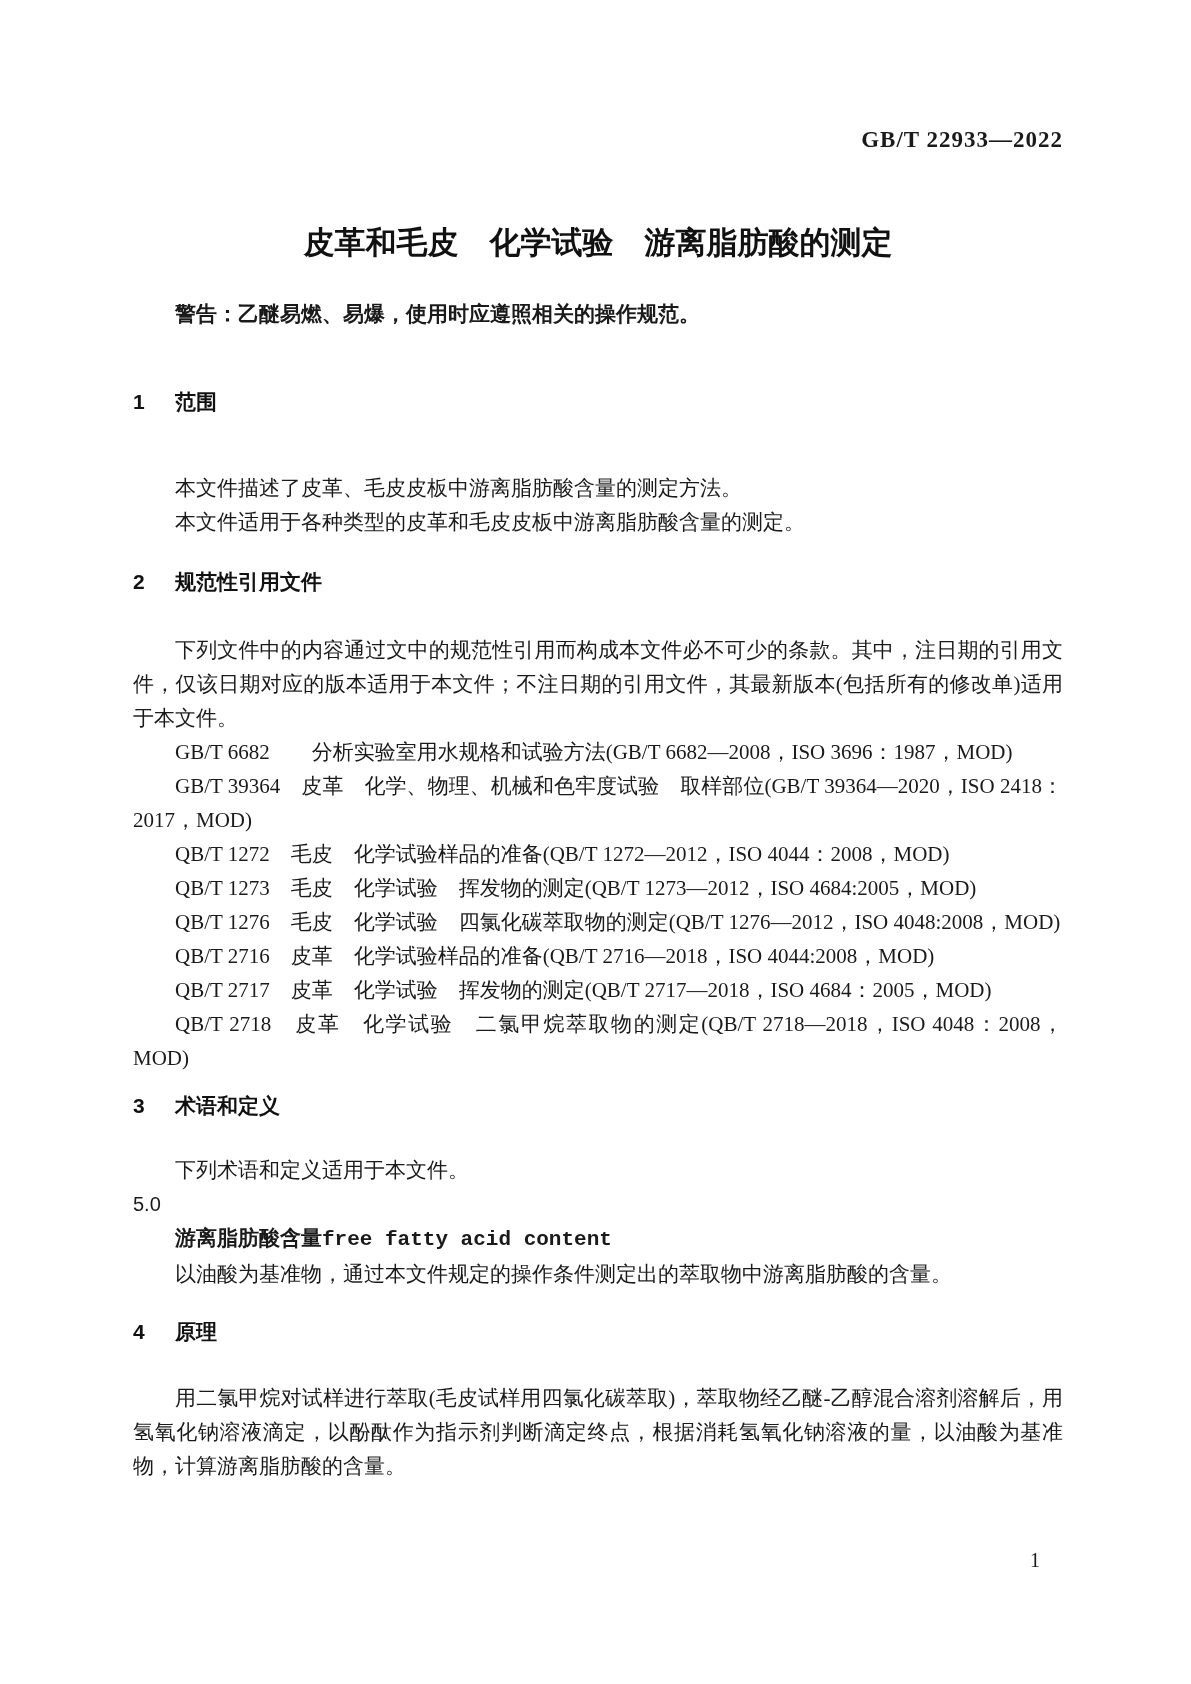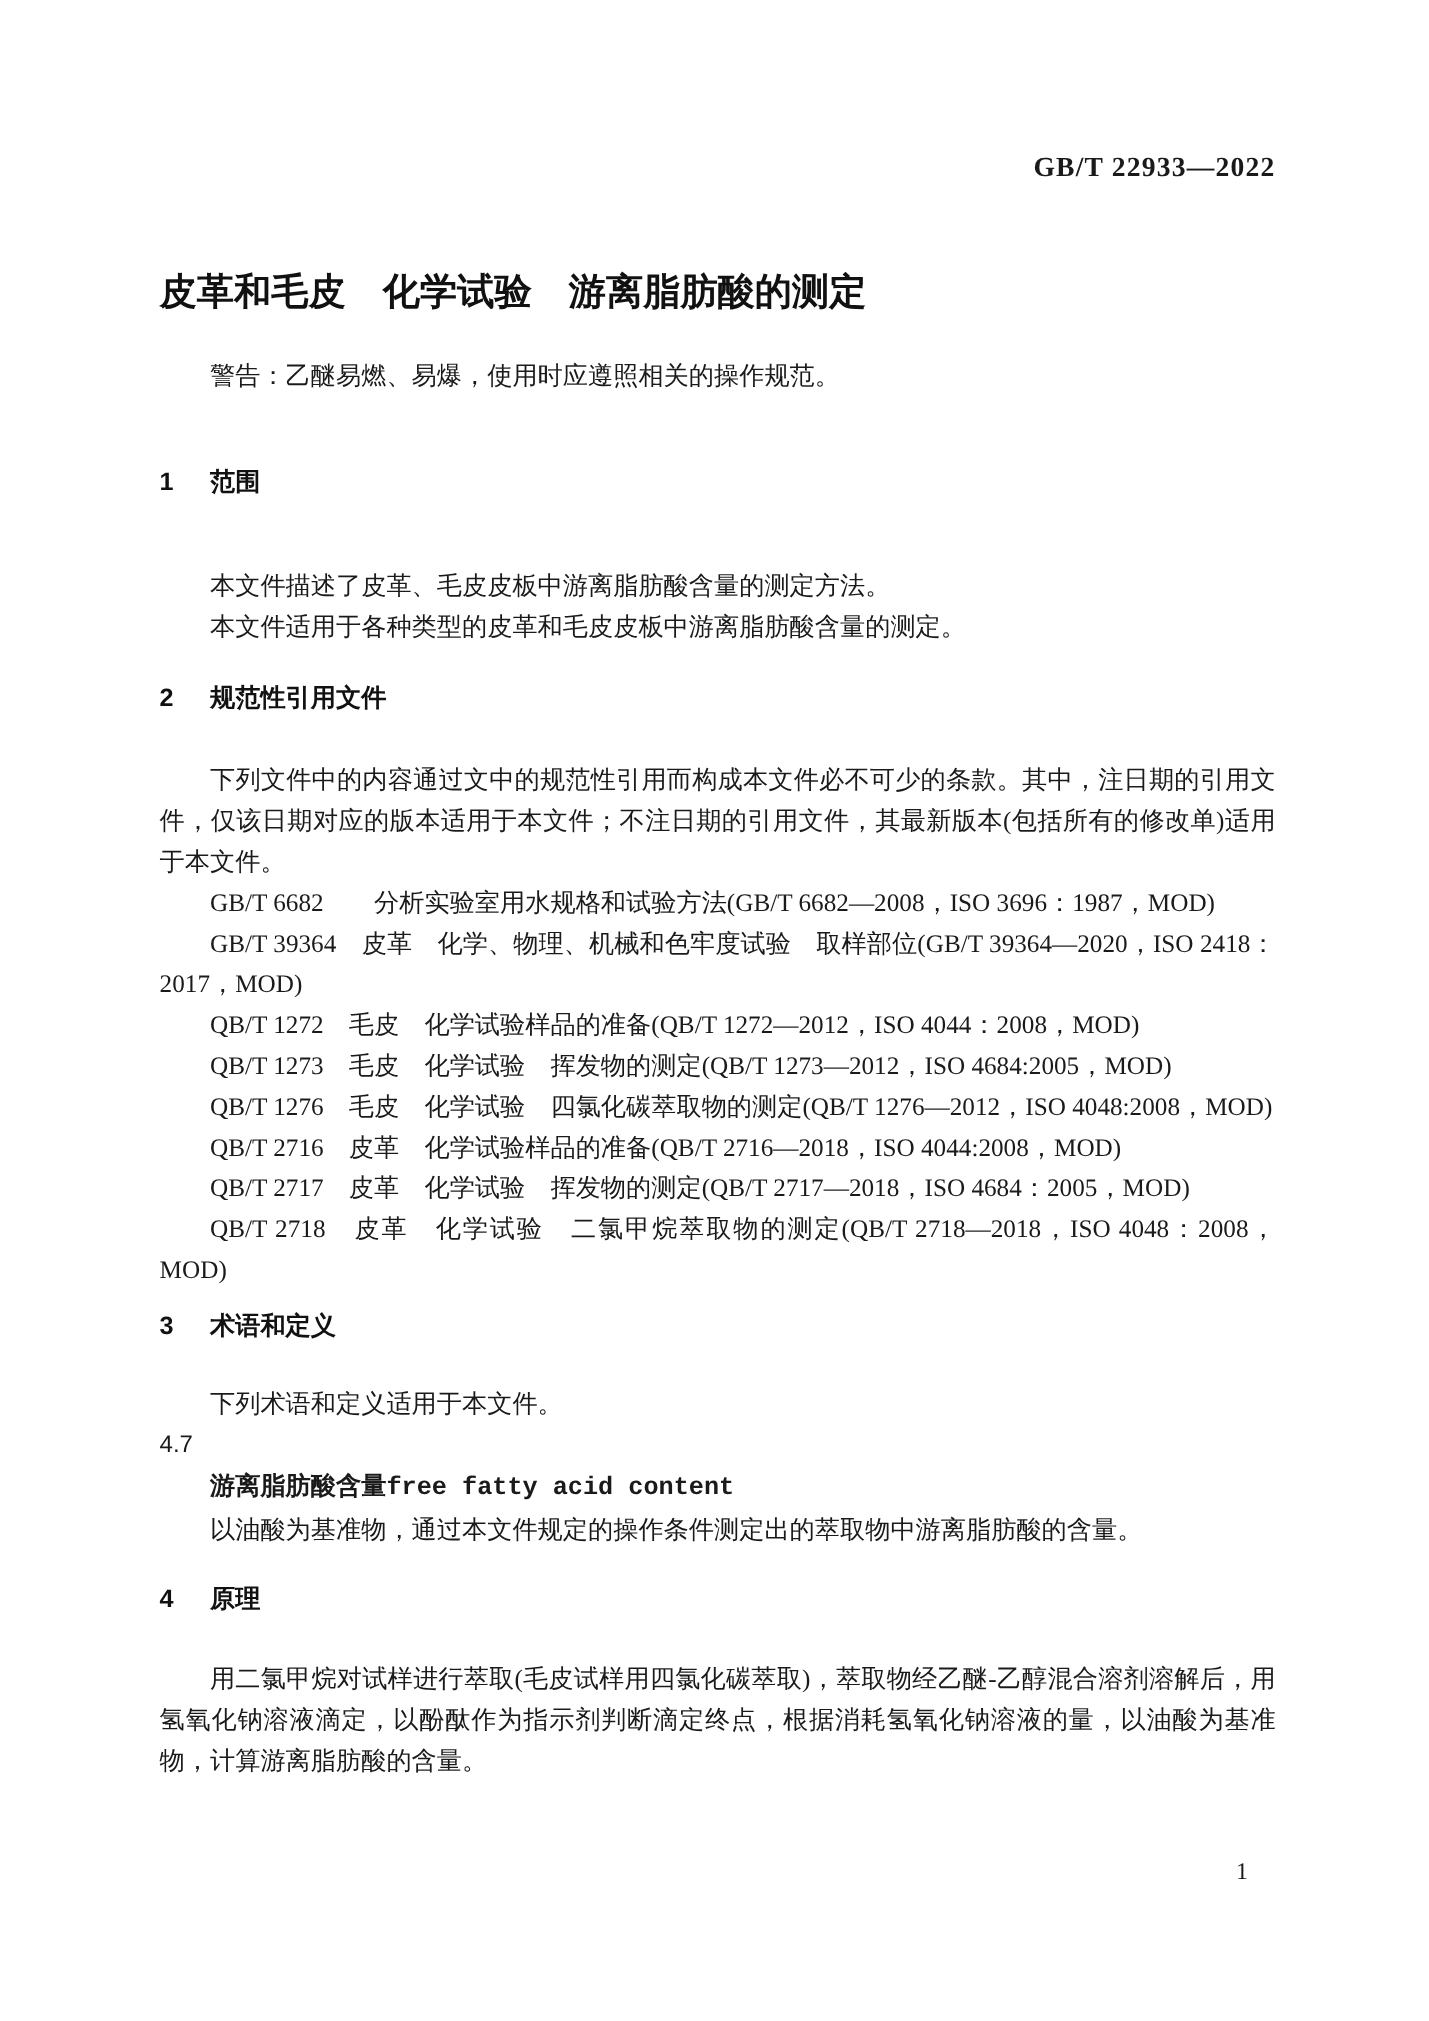--- a/index.html
+++ b/index.html
@@ -23,31 +23,32 @@
     line-height: 26px;
   }
   .standard-code {
     font-family: "Liberation Serif", "DejaVu Serif", serif;
     font-weight: bold;
     font-size: 23px;
     letter-spacing: 1px;
   }
   .doc-title {
     margin-top: 70px;
+    text-align: center;
     font-family: "Liberation Sans", "DejaVu Sans", sans-serif;
     font-weight: bold;
     font-size: 31px;
     line-height: 40px;
     color: #111;
   }
   .warning {
     margin-top: 36px;
     text-indent: 2em;
     font-family: "Liberation Sans", "DejaVu Sans", sans-serif;
-    font-weight: normal;
+    font-weight: bold;
     font-size: 21px;
     line-height: 30px;
   }
   .section-heading {
     font-family: "Liberation Sans", "DejaVu Sans", sans-serif;
     font-weight: bold;
     font-size: 21px;
     line-height: 30px;
     color: #111;
   }
@@ -114,21 +115,21 @@
   <p class="ref-item">QB/T 1273　毛皮　化学试验　挥发物的测定(QB/T 1273—2012，ISO 4684:2005，MOD)</p>
   <p class="ref-item">QB/T 1276　毛皮　化学试验　四氯化碳萃取物的测定(QB/T 1276—2012，ISO 4048:2008，MOD)</p>
   <p class="ref-item">QB/T 2716　皮革　化学试验样品的准备(QB/T 2716—2018，ISO 4044:2008，MOD)</p>
   <p class="ref-item">QB/T 2717　皮革　化学试验　挥发物的测定(QB/T 2717—2018，ISO 4684：2005，MOD)</p>
   <p class="ref-item">QB/T 2718　皮革　化学试验　二氯甲烷萃取物的测定(QB/T 2718—2018，ISO 4048：2008，MOD)</p>
 
   <div class="section-heading h-s3">
     <span class="sec-num">3</span><span>术语和定义</span>
   </div>
   <p class="para intro-after-heading-s3">下列术语和定义适用于本文件。</p>
-  <p class="term-number">4.7</p>
+  <p class="term-number">5.0</p>
   <p class="term-line">
     <span class="term-zh">游离脂肪酸含量</span><span class="term-en">free fatty acid content</span>
   </p>
   <p class="para">以油酸为基准物，通过本文件规定的操作条件测定出的萃取物中游离脂肪酸的含量。</p>
 
   <div class="section-heading h-s4">
     <span class="sec-num">4</span><span>原理</span>
   </div>
   <p class="para justify para-after-heading-s4">用二氯甲烷对试样进行萃取(毛皮试样用四氯化碳萃取)，萃取物经乙醚-乙醇混合溶剂溶解后，用氢氧化钠溶液滴定，以酚酞作为指示剂判断滴定终点，根据消耗氢氧化钠溶液的量，以油酸为基准物，计算游离脂肪酸的含量。</p>
 

